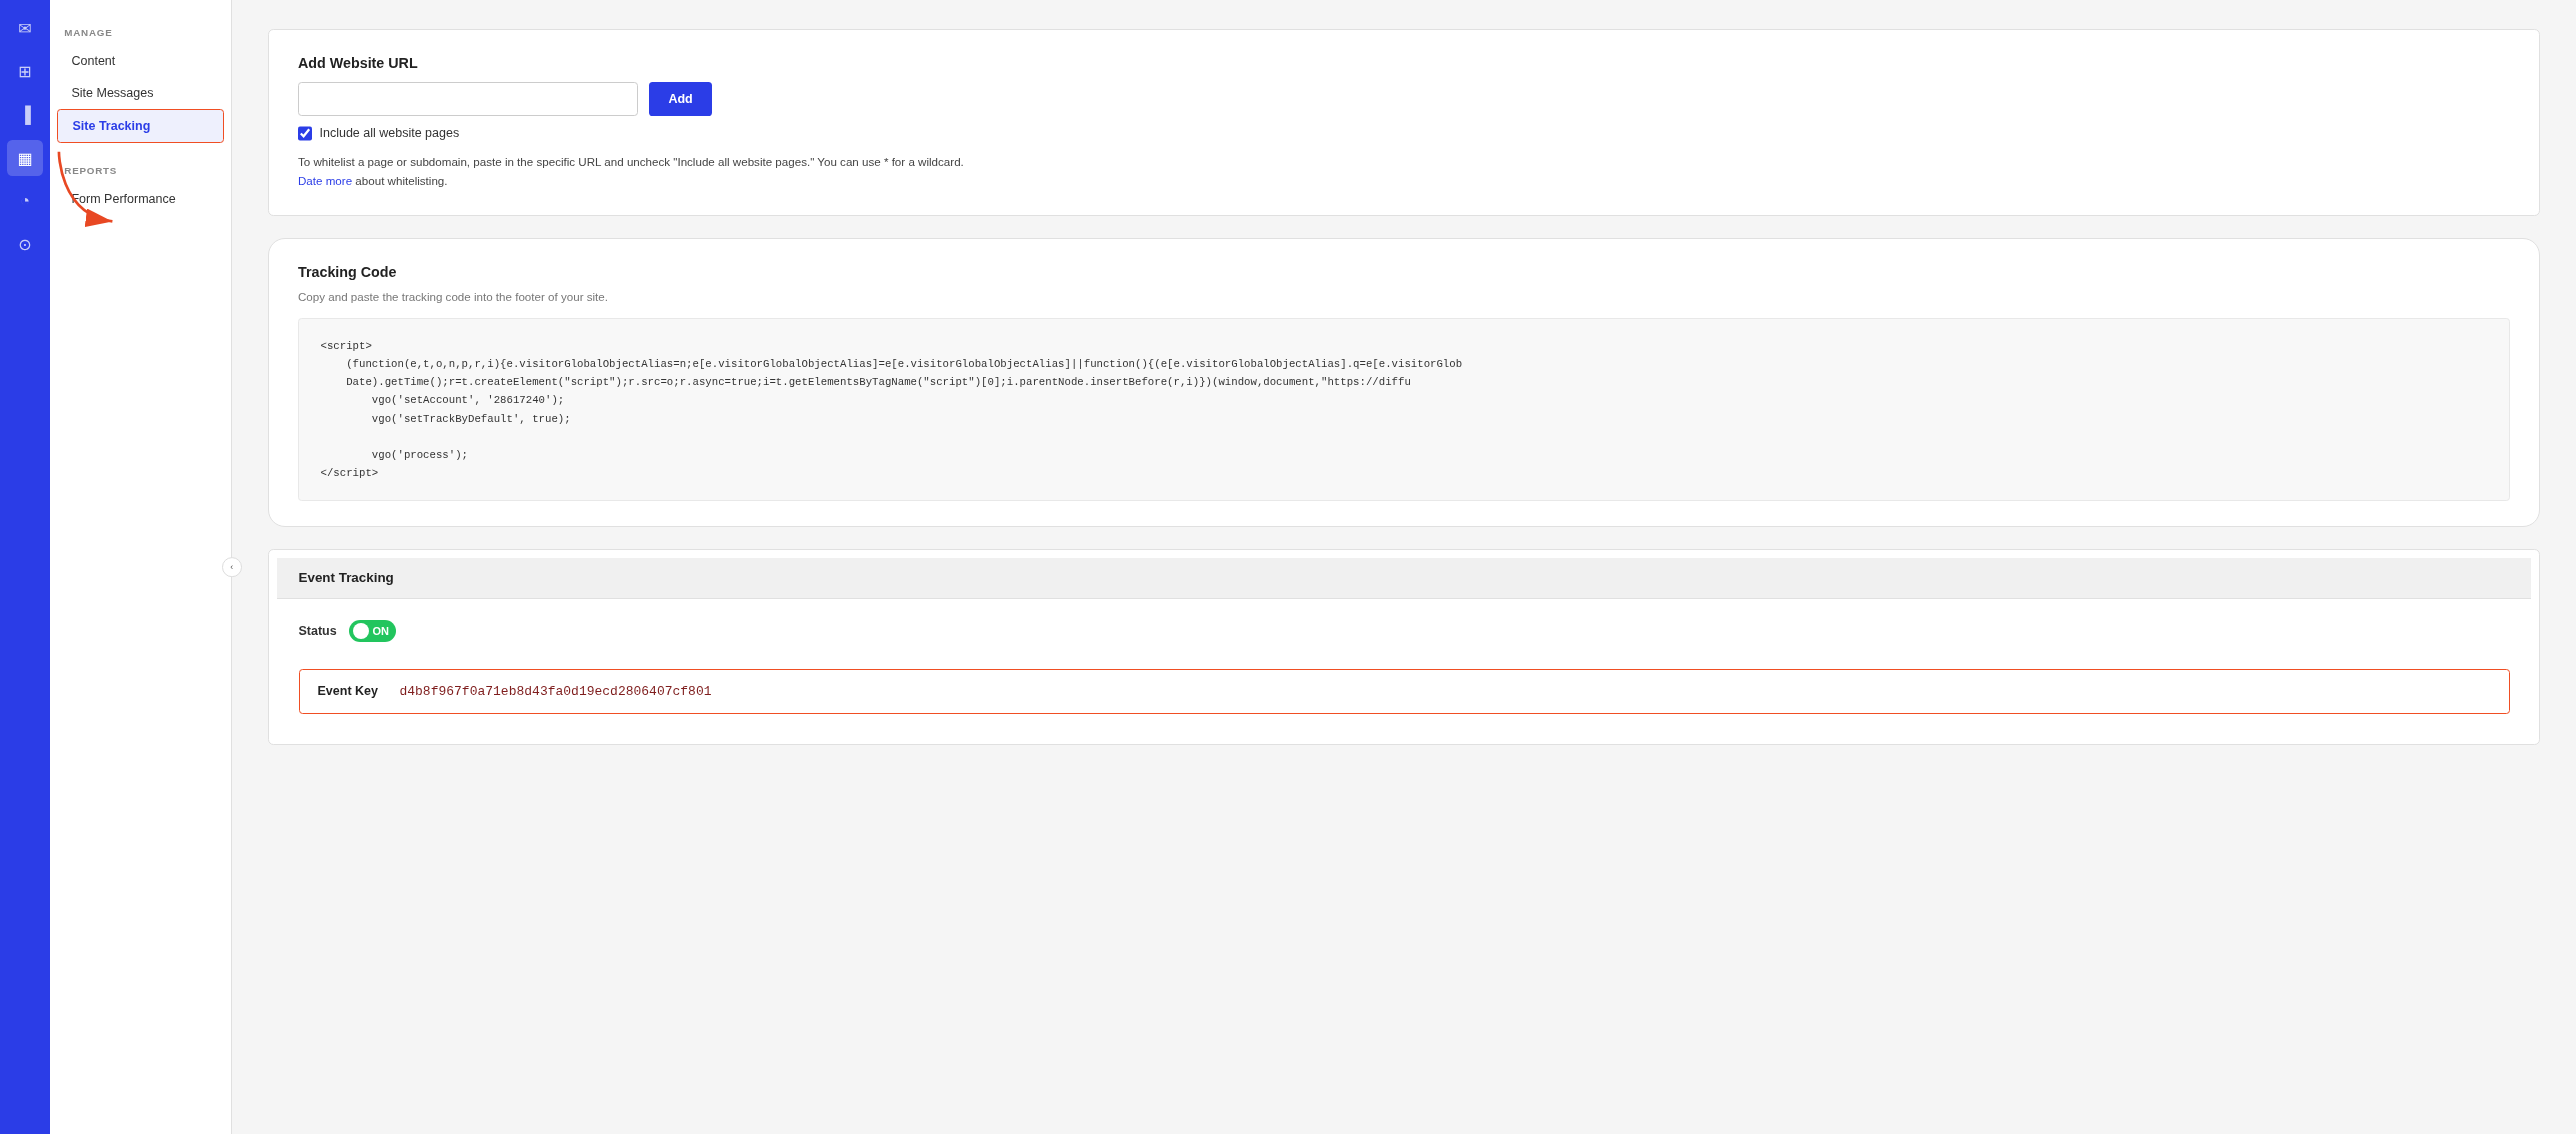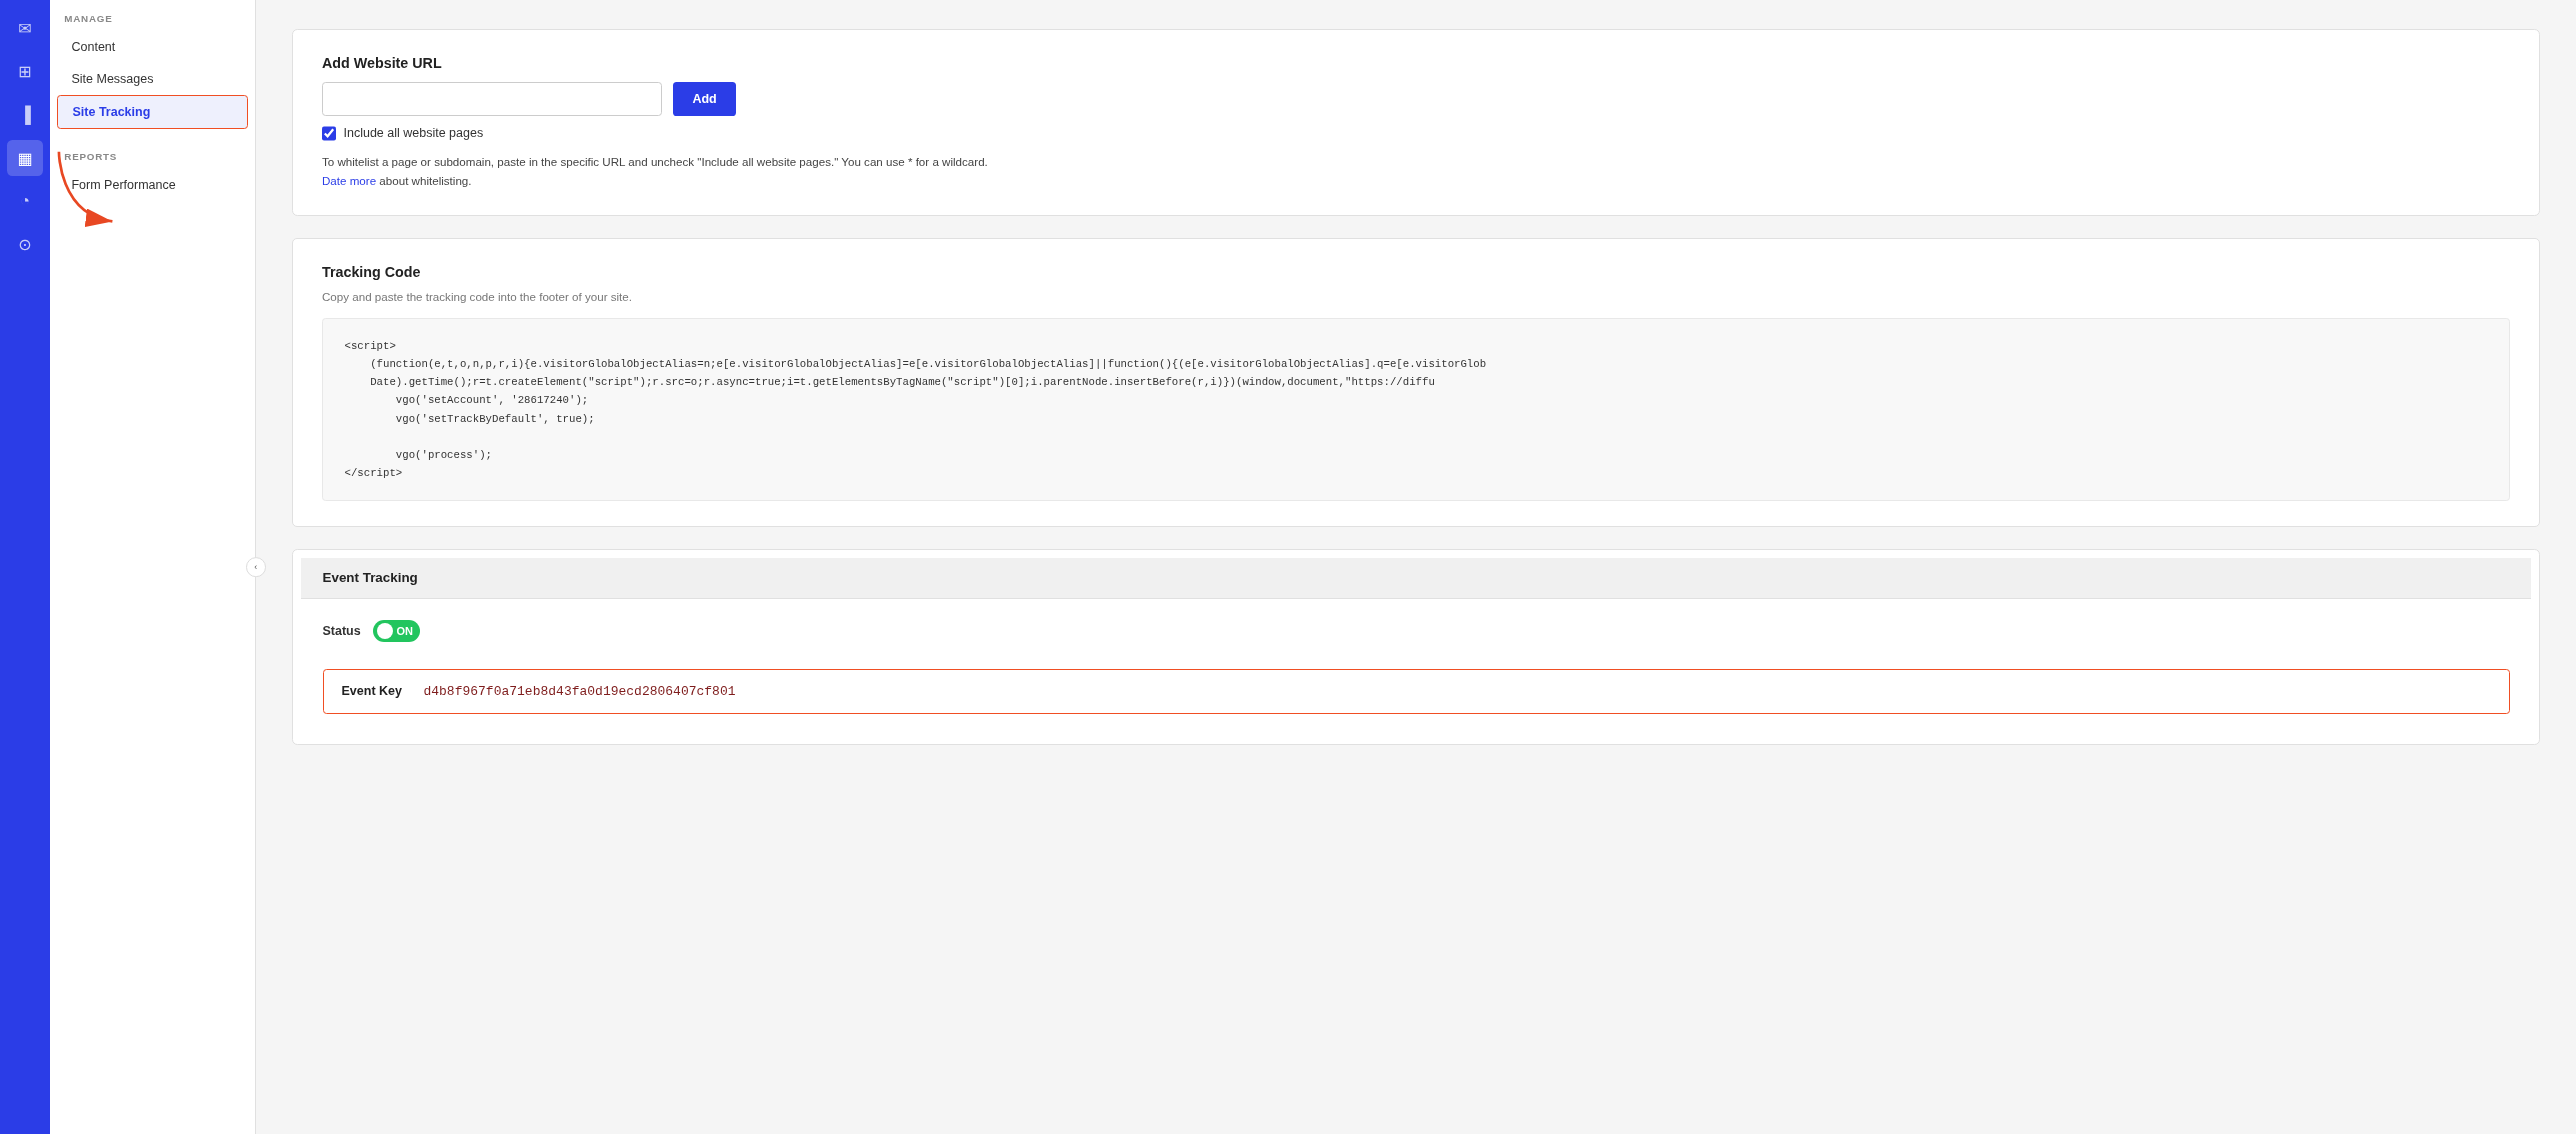--- a/index.html
+++ b/index.html
@@ -29,25 +29,25 @@
       font-size: 16px;
       position: relative;
     }
     .icon-bar-item.active {
       background: rgba(255,255,255,0.2);
       color: #fff;
     }
 
     
     .sidebar {
-      width: 206px;
+      width: 182px;
       background: #fff;
       border-right: 0.9px solid #e0e0e0;
       flex-shrink: 0;
-      padding: 13px 0;
+      padding: 27px 0;
       position: relative;
     }
     .sidebar-section-label {
       font-size: 9.8px;
       font-weight: 700;
       color: #888;
       text-transform: uppercase;
       letter-spacing: 0.08em;
       padding: 0 14.3px 7.2px;
     }
@@ -155,21 +155,21 @@
       font-size: 11.6px;
       color: #444;
       line-height: 1.6;
     }
     .info-text a { color: #2b3de7; text-decoration: none; }
 
     
     .tracking-card {
       background: #fff;
       border: 0.9px solid #e0e0e0;
-      border-radius: 5px;
+      border-radius: 17px;
       margin-bottom: 21.5px;
       padding: 25px 29px;
     }
     .code-block {
       background: #f8f8f8;
       border: 0.9px solid #e8e8e8;
       border-radius: 3.6px;
       padding: 18px 21.5px;
       font-family: 'Courier New', monospace;
       font-size: 10.7px;

